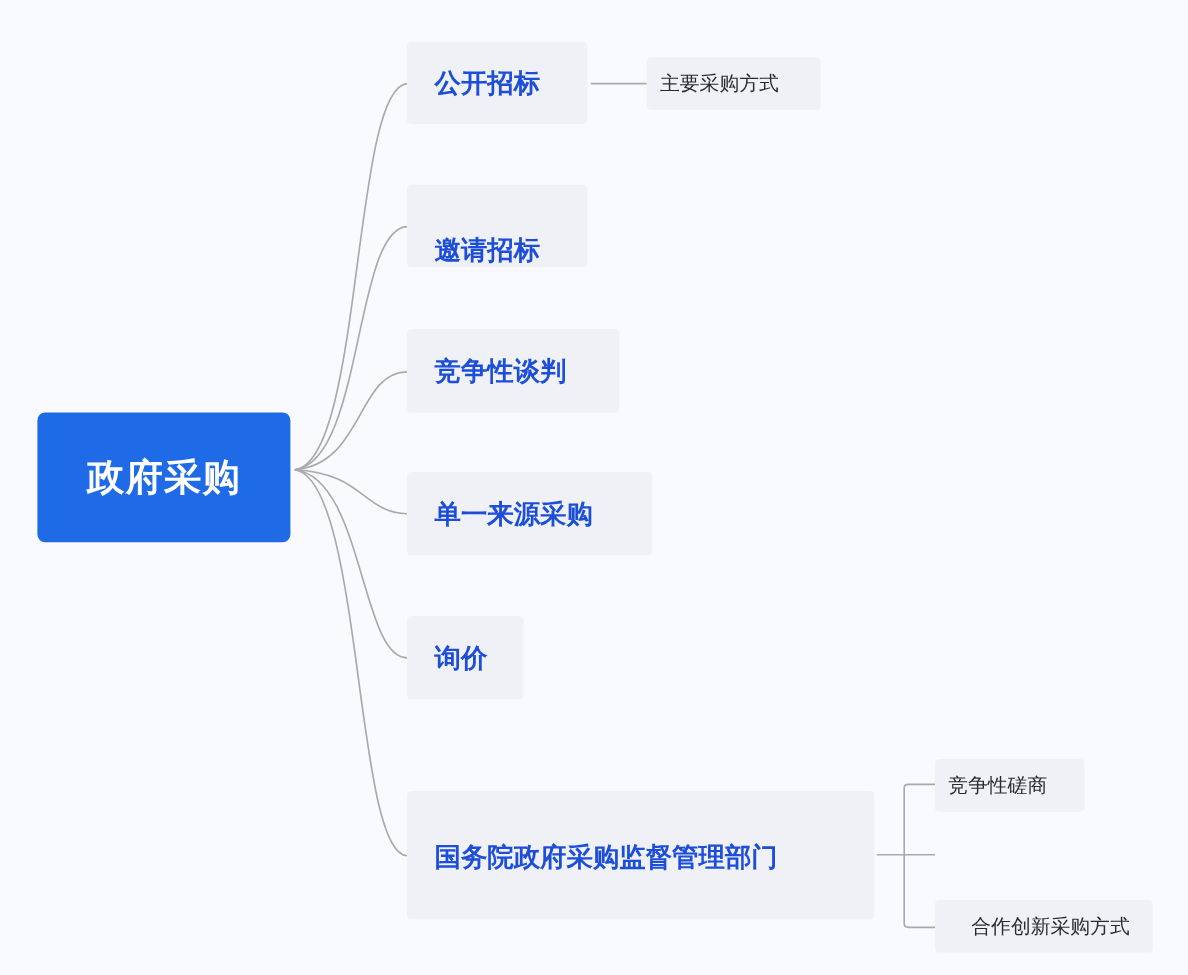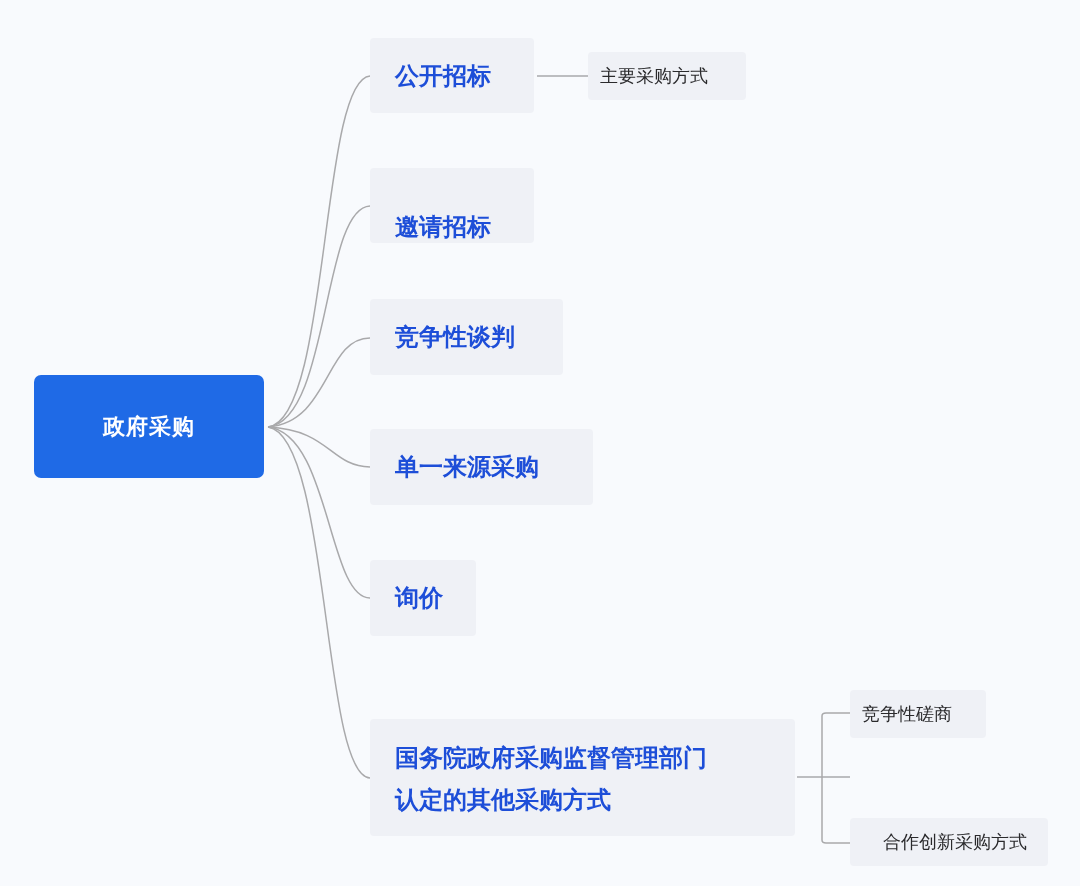--- a/index.html
+++ b/index.html
@@ -5,24 +5,24 @@
     html, body { margin: 0; padding: 0; }
     body {
       width: 1080px; height: 886px;
       background: #f8fafd;
       position: relative; overflow: hidden;
       font-family: "DejaVu Sans", "Liberation Sans", sans-serif;
     }
     .canvas { position: absolute; left: 0; top: 0; width: 1080px; height: 886px; }
     svg.links { position: absolute; left: 0; top: 0; width: 1080px; height: 886px; pointer-events: none; }
     .root {
-      position: absolute; left: 34px; top: 375px; width: 230px; height: 103px;
+      position: absolute; left: 34px; top: 375px; width: 230px; height: 118px;
       background: #1f6ae6; border-radius: 7px;
       display: flex; align-items: center; justify-content: center;
-      color: #ffffff; font-weight: bold; font-size: 22px; letter-spacing: 1px;
+      color: #ffffff; font-weight: bold; font-size: 34px; letter-spacing: 1px;
       box-sizing: border-box;
     }
     .node {
       position: absolute; background: #eff1f6; border-radius: 4px;
       display: flex; align-items: center; box-sizing: border-box;
       padding-left: 25px; color: #1d4ed8; font-weight: bold; font-size: 24px;
     }
     .node.multi { align-items: center; line-height: 42px; padding-top: 2px; }
     .leaf {
       position: absolute; background: #eff1f6; border-radius: 4px;
@@ -76,21 +76,20 @@
   <div class="node" style="left:370px; top:560px; width:106px; height:76px;">
     <span>询价</span>
   </div>
 
   <div class="node" style="left:370px; top:429px; width:223px; height:76px;">
     <span>单一来源采购</span>
   </div>
 
   <div class="node multi" style="left:370px; top:719px; width:425px; height:117px; flex-direction:column; align-items:flex-start; justify-content:center;">
     <div>国务院政府采购监督管理部门</div>
-    <div>认定的其他采购方式</div>
   </div>
 
   <div class="leaf" style="left:850px; top:690px; width:136px; height:48px;">
     <span>竞争性磋商</span>
   </div>
   <div class="leaf" style="left:850px; top:818px; width:198px; height:48px;justify-content:center;">
     <span>合作创新采购方式</span>
   </div>
 
 </div>

